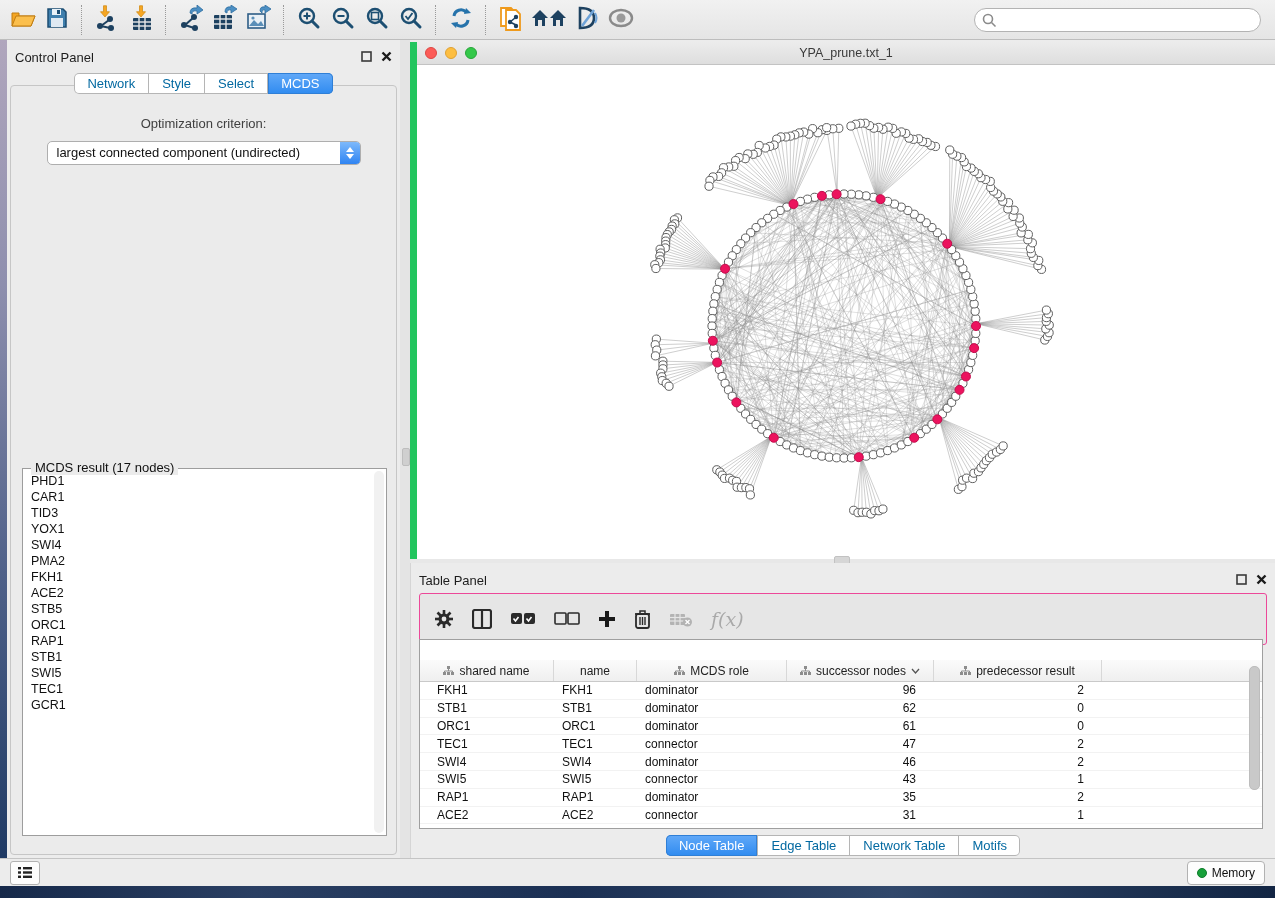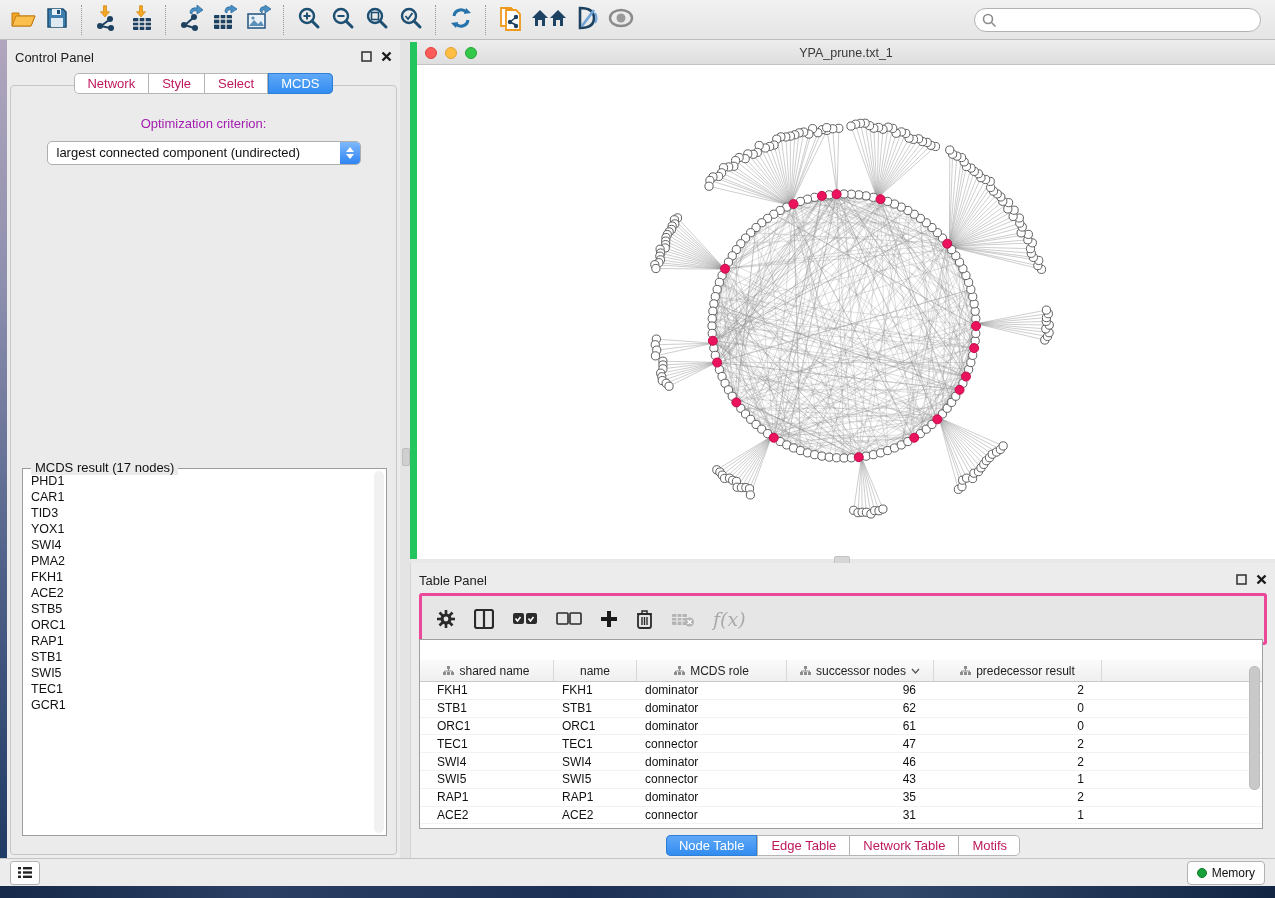--- a/index.html
+++ b/index.html
@@ -19,25 +19,25 @@
   .strip-bottom{left:0;top:886px;width:1275px;height:12px;background:linear-gradient(90deg,#16294a,#2a3f63 20%,#1b3054 45%,#31486b 70%,#122543);}
 
   
   .cpanel{left:7px;top:40px;width:393px;height:818px;background:#ececec;}
   .panel-head{height:26px;display:flex;align-items:center;padding:4px 8px 0 8px;}
   .panel-title{font-size:13px;color:#1d1d1d;}
   .panel-head .hicons{margin-left:auto;display:flex;gap:9px;align-items:center;}
   .cp-content{position:absolute;left:3px;right:3px;top:45px;bottom:3px;background:#ebebeb;border:1px solid #c6c6c6;border-radius:4px;}
   .tabs-row{position:absolute;left:0;right:0;top:33px;display:flex;justify-content:center;z-index:3;}
   .seg{display:inline-flex;background:#fff;border-radius:5px;box-shadow:0 0 0 1px #b5b5b5 inset;}
-  .seg .tab{padding:3px 13px;font-size:13px;color:#be185d;border-left:1px solid #b5b5b5;cursor:default;white-space:nowrap;}
+  .seg .tab{padding:3px 13px;font-size:13px;color:#0369a1;border-left:1px solid #b5b5b5;cursor:default;white-space:nowrap;}
   .seg .tab:first-child{border-left:none;border-radius:5px 0 0 5px;}
   .seg .tab:last-child{border-radius:0 5px 5px 0;}
   .seg .tab.active{background:linear-gradient(#62a9f8,#2f8bf0);color:#fff;box-shadow:0 0 0 1px #2f7fd6 inset;}
-  .opt-label{margin-top:30px;text-align:center;font-size:13px;color:#a21caf;}
+  .opt-label{margin-top:30px;text-align:center;font-size:13px;color:#404040;}
   .dropdown{position:relative;margin:10px auto 0 auto;width:314px;height:24px;background:#fff;border:1px solid #aeaeae;border-radius:5px;box-sizing:border-box;}
   .dropdown .val{position:absolute;left:9px;top:3px;font-size:13px;color:#111;white-space:nowrap;}
   .dd-step{position:absolute;right:0px;top:0px;bottom:0px;width:20px;background:linear-gradient(#7db9fb,#2f84f2);border-radius:0 4px 4px 0;display:flex;flex-direction:column;align-items:center;justify-content:center;gap:2px;}
   .dd-step i{width:0;height:0;border-left:4px solid transparent;border-right:4px solid transparent;display:block;}
   .dd-step i.up{border-bottom:5px solid #fff;}
   .dd-step i.dn{border-top:5px solid #fff;}
   .btn-row{margin-top:13px;display:flex;justify-content:center;gap:13px;}
   .pbtn{font-size:13px;color:#111;background:linear-gradient(#ffffff,#f3f3f3);border:1px solid #a5a5a5;border-radius:4px;padding:3px 13px;}
   .pbtn.focus{box-shadow:0 0 0 3px rgba(72,148,246,.55);border-color:#6fa4ef;}
   .result-group{position:absolute;left:11px;right:9px;top:382px;bottom:18px;border:1px solid #9d9d9d;background:#fff;}
@@ -57,21 +57,21 @@
   .titlebar{height:22px;background:linear-gradient(#ececec,#dedede);border-bottom:1px solid #c3c3c3;position:relative;display:flex;align-items:center;justify-content:center;}
   .tl{position:absolute;top:5px;width:12px;height:12px;border-radius:50%;box-sizing:border-box;}
   .tl.red{left:8px;background:#fc5b57;border:1px solid #dd4743;}
   .tl.yel{left:28px;background:#fdbe41;border:1px solid #dfa133;}
   .tl.grn{left:48px;background:#34c84a;border:1px solid #28a53a;}
   .wtitle{font-size:12.5px;color:#3a3a3a;}
   .netcanvas{display:block;}
 
   
   .tpanel{left:410px;top:563px;width:865px;height:295px;background:#ececec;border-left:1px solid #d5d5d5;box-sizing:border-box;}
-  .tp-toolbar{position:absolute;left:8px;right:8px;top:30px;height:52px;background:#e6e6e6;border:3px solid #ec4899;border-radius:3px;display:flex;align-items:center;gap:18px;padding:0 14px;box-sizing:border-box;}
+  .tp-toolbar{position:absolute;left:8px;right:8px;top:30px;height:52px;background:#e6e6e6;border:1px solid #ec4899;border-radius:3px;display:flex;align-items:center;gap:18px;padding:0 14px;box-sizing:border-box;}
   .tico{display:flex;align-items:center;justify-content:center;}
   .fx{font-family:"DejaVu Serif",serif;font-style:italic;font-size:19px;color:#a9a9a9;}
   .dtable{position:absolute;left:8px;top:76px;width:844px;height:190px;background:#fff;border:1px solid #9f9f9f;box-sizing:border-box;overflow:hidden;}
   .thead{display:flex;height:21px;background:linear-gradient(#fbfbfb,#efefef);border-bottom:1px solid #c9c9c9;margin-top:20px;}
   .th{display:flex;align-items:center;justify-content:center;gap:5px;font-size:12px;color:#222;border-right:1px solid #d8d8d8;box-sizing:border-box;overflow:hidden;}
   .trow{display:flex;height:16.8px;align-items:center;border-bottom:1px solid #f2f2f2;}
   .td{font-size:12px;color:#111;box-sizing:border-box;white-space:nowrap;overflow:hidden;}
   .td.num{text-align:right;}
   .tv-scroll{position:absolute;right:2px;top:26px;width:9px;height:122px;background:#c9c9c9;border-radius:5px;border:1px solid #bdbdbd;}
   .tp-tabs{position:absolute;left:0;right:0;top:272px;display:flex;justify-content:center;}

